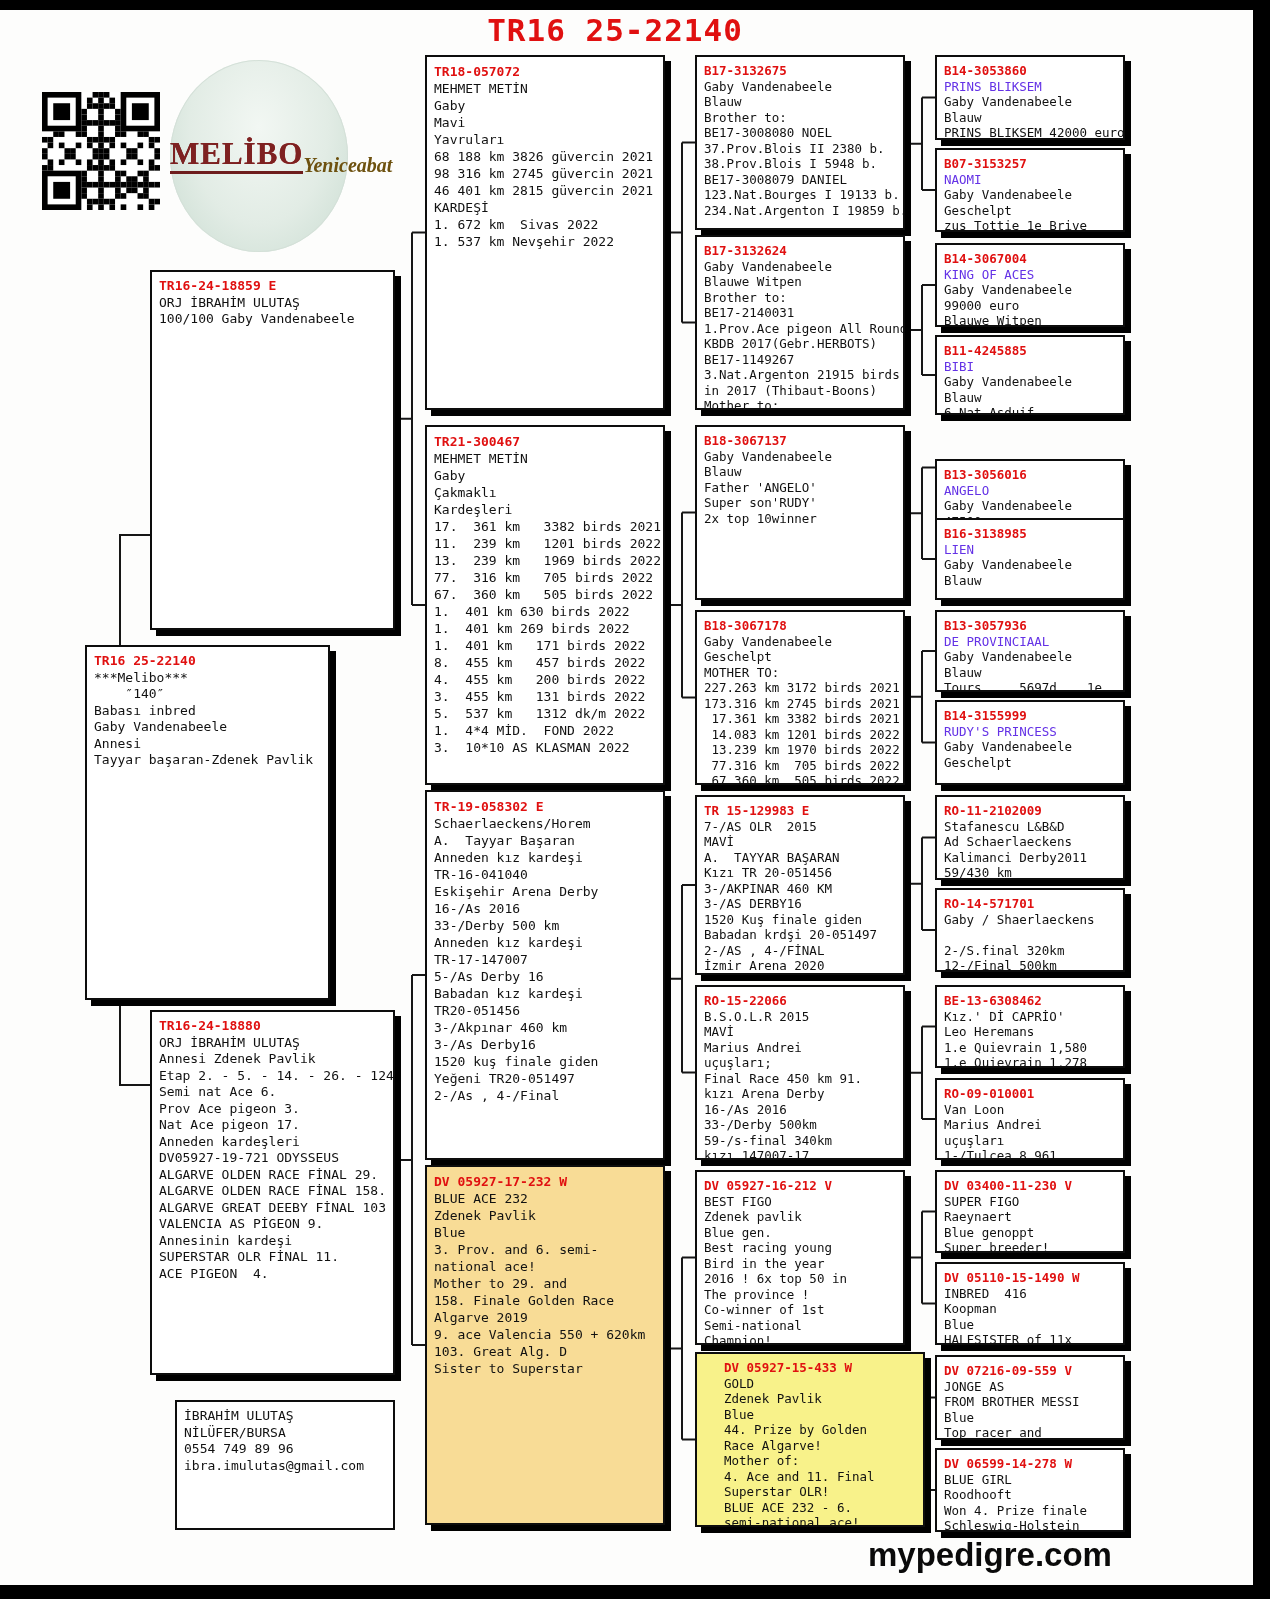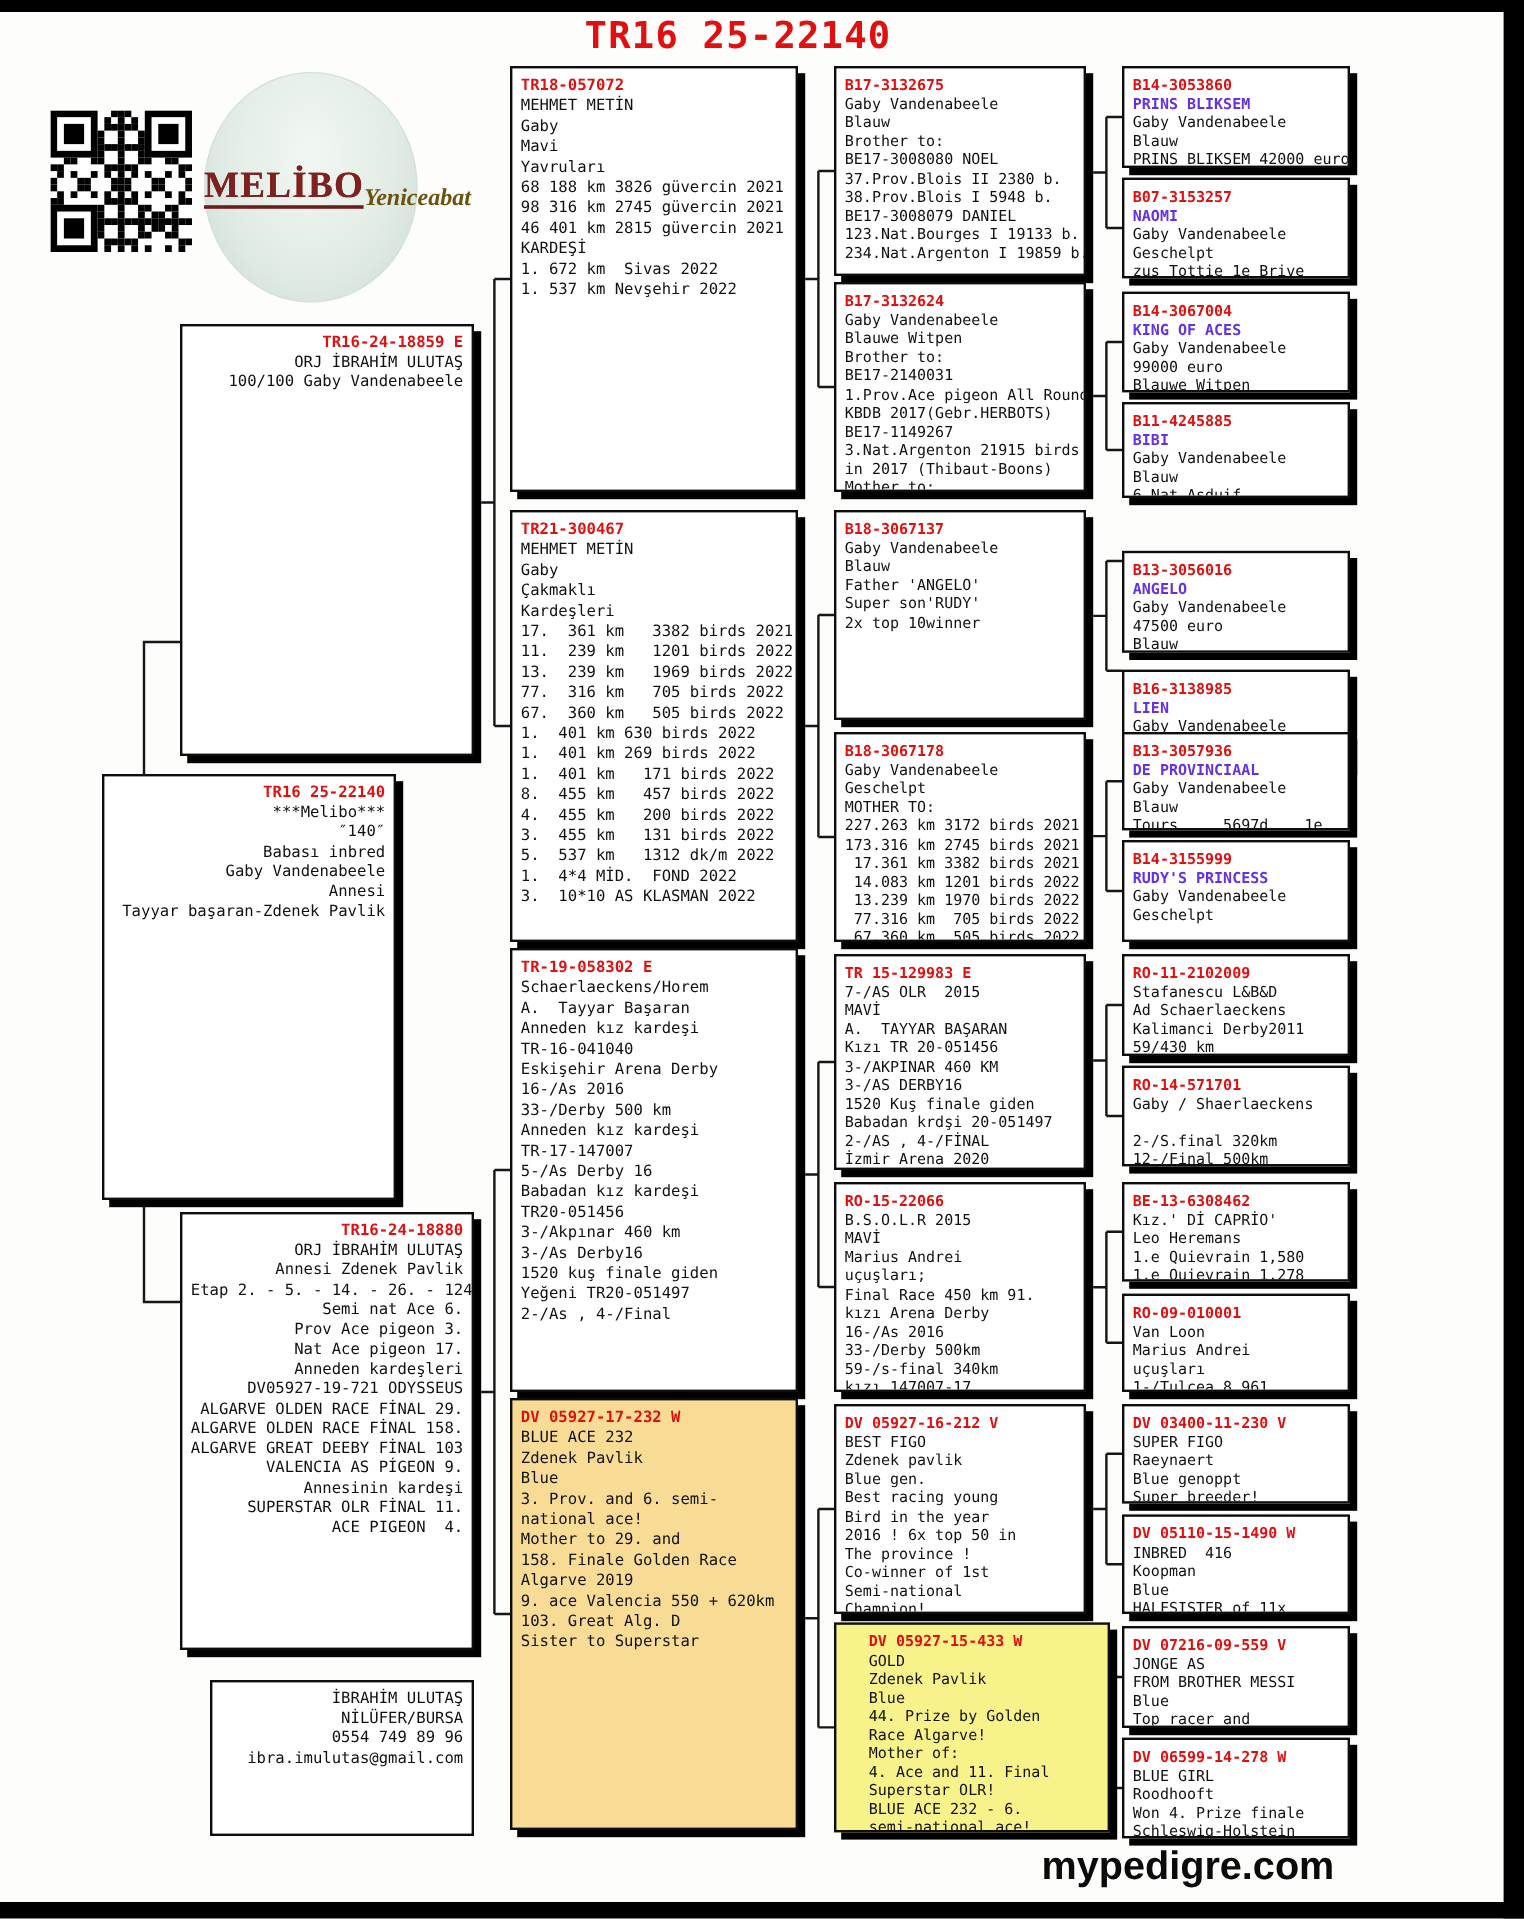--- a/index.html
+++ b/index.html
@@ -21,27 +21,27 @@
              background:linear-gradient(90deg,#4a1010,#a22525);-webkit-background-clip:text;background-clip:text;}
   #logo-sub{font-family:"Liberation Serif","DejaVu Serif",serif;font-style:italic;font-weight:bold;
             font-size:20px;color:#6d510f;margin-top:18px;}
   #qr{position:absolute;left:42px;top:92px;}
   #lines{position:absolute;left:0;top:0;}
   .box{position:absolute;background:#fff;border:2px solid #0d0d0d;box-shadow:6px 6px 0 #000;
        padding:6px 7px;overflow:hidden;}
   .noshadow{box-shadow:none;}
   .hl-orange{background:#f8dc96;}
   .hl-yellow{background:#f8f28a;padding-left:27px;}
-  .sz1{font-size:13px;line-height:16.5px;text-align:right;}
+  .sz1{font-size:13px;line-height:16.5px;}
   .sz2{font-size:13px;line-height:17px;}
   .sz3{font-size:12.5px;line-height:15.5px;}
   .sz4{font-size:12.5px;line-height:15.5px;}
   .ln{white-space:pre;min-height:15px;}
   .ring{color:#e01010;font-weight:bold;}
-  .pname{color:#6432e6;font-weight:bold;}
+  .pname{color:#6432e6;font-weight:normal;}
   #footer{position:absolute;left:868px;top:1536px;font-family:"Liberation Sans","DejaVu Sans",sans-serif;
           font-weight:bold;font-size:33px;color:#0a0a0a;letter-spacing:0px;}
 </style>
 </head>
 <body>
 
 <div id="stage">
   <div class="bar" id="bar-top"></div>
   <div class="bar" id="bar-right"></div>
   <div class="bar" id="bar-bottom"></div>
@@ -458,21 +458,21 @@
         <div class="ln">Blauw</div>
         <div class="ln">6.Nat.Asduif</div>
       </div>
       <div class="box sz4" style="left: 935px; top: 425px; width: 172px; height: 69px; margin-top: 34px;">
         <div class="ln ring">B13-3056016</div>
         <div class="ln pname">ANGELO</div>
         <div class="ln">Gaby Vandenabeele</div>
         <div class="ln">47500 euro</div>
         <div class="ln">Blauw</div>
       </div>
-      <div class="box sz4" style="left: 935px; top: 518px; width: 172px; height: 66px; margin-top: 40px;">
+      <div class="box sz4" style="left: 935px; top: 518px; width: 172px; height: 66px;">
         <div class="ln ring">B16-3138985</div>
         <div class="ln pname">LIEN</div>
         <div class="ln">Gaby Vandenabeele</div>
         <div class="ln">Blauw</div>
       </div>
       <div class="box sz4" style="left: 935px; top: 610px; width: 172px; height: 66px;">
         <div class="ln ring">B13-3057936</div>
         <div class="ln pname">DE PROVINCIAAL</div>
         <div class="ln">Gaby Vandenabeele</div>
         <div class="ln">Blauw</div>

